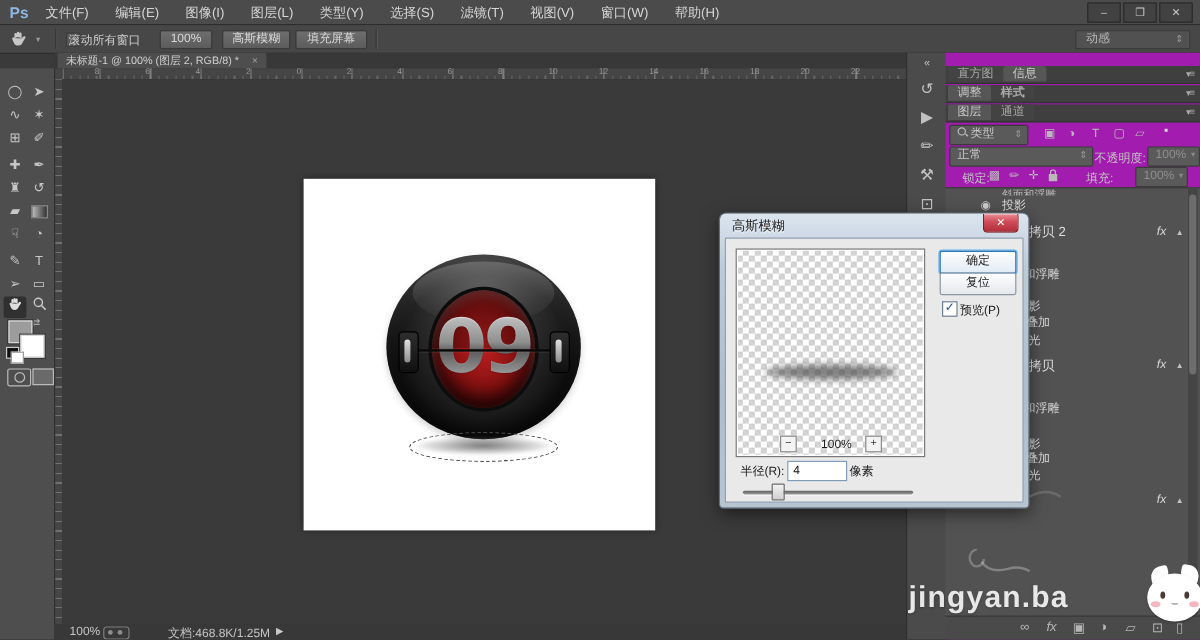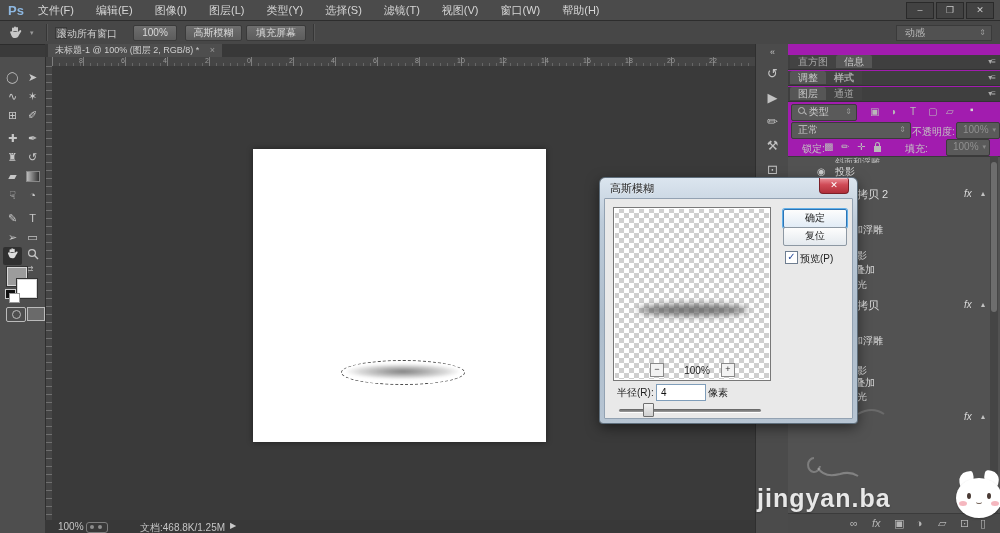--- a/index.html
+++ b/index.html
@@ -274,20 +274,32 @@
   <span class="bg-swatch"></span>
   <span class="mini-swatch"></span>
   <span class="qmask">
       <i></i>
     </span>
   <span class="scrmode"></span>
 </div>
 
 <div class="abs pasteboard">
   <div class="canvas">
+    <div class="sphere">
+      <div class="gloss"></div>
+      <div class="reddisc"></div>
+      <div class="digits">09</div>
+      <div class="fliplines"></div>
+      <div class="hinge" style="left:10px;">
+          <i></i>
+        </div>
+      <div class="hinge" style="left:136px;">
+          <i></i>
+        </div>
+    </div>
     <div class="cshadow"></div>
     <div class="ants"></div>
   </div>
 </div>
 
 <div class="abs dock">
   <span class="dicon" style="top:3px;font-size:9px;">«</span>
   <span class="dicon" style="top:22px;">↺</span>
   <span class="dicon" style="top:46px;">▶</span>
   <span class="dicon" style="top:70px;">✏</span>

